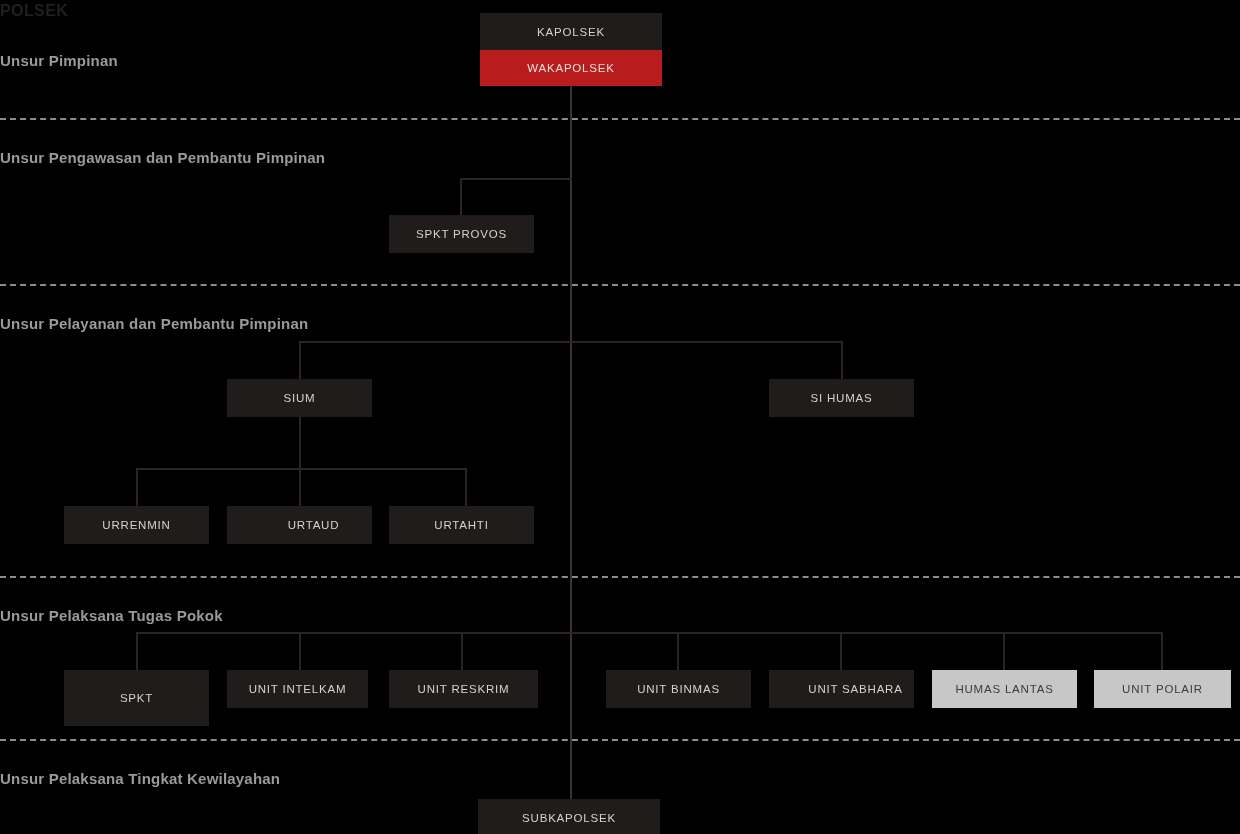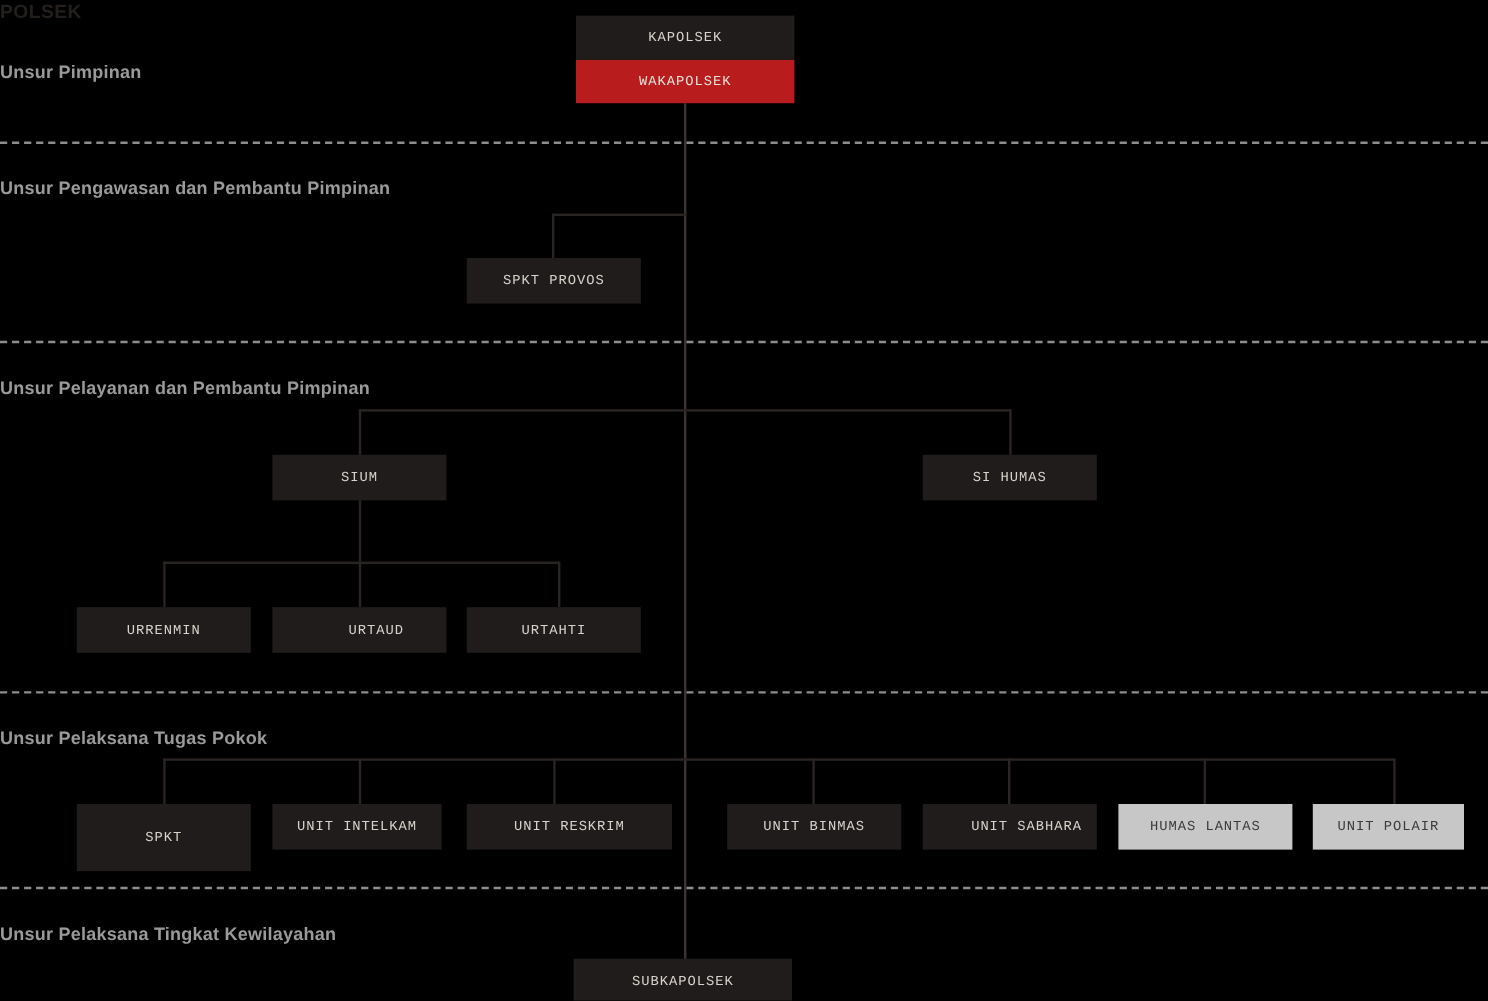--- a/index.html
+++ b/index.html
@@ -70,21 +70,20 @@
   .node {
     position: absolute;
     display: flex;
     align-items: center;
     justify-content: center;
     box-sizing: border-box;
     font-size: 11.5px;
     letter-spacing: 0.8px;
     text-align: center;
     white-space: nowrap;
-    font-family: Liberation Mono, monospace;
   }
   .node.dark {
     background: #201c1b;
     color: #d8d2cc;
   }
   .node.grey {
     background: #b91c1c;
     color: #e4e0db;
   }
   .node.light {
@@ -165,33 +164,33 @@
   <div class="line-v" style="left:840px; top:632px; height:38px;"></div>
   <div class="line-v" style="left:1003px; top:632px; height:38px;"></div>
   <div class="line-v" style="left:1161px; top:632px; height:38px;"></div>
 
   <div class="node dark" style="left:64px; top:670px; width:145px; height:56px;">
     <span>SPKT</span>
   </div>
   <div class="node dark" style="left:227px; top:670px; width:141px; height:38px;">
     <span>UNIT INTELKAM</span>
   </div>
-  <div class="node dark" style="left:389px; top:670px; width:171px; height:38px;">
+  <div class="node dark" style="left:389px; top:670px; width:149px; height:38px;">
     <span>UNIT RESKRIM</span>
   </div>
   <div class="node dark" style="left:606px; top:670px; width:145px; height:38px;justify-content:center;">
     <span>UNIT BINMAS</span>
   </div>
   <div class="node dark" style="left:769px; top:670px; width:145px; height:38px;padding-left:28px;">
     <span>UNIT SABHARA</span>
   </div>
   <div class="node light" style="left:932px; top:670px; width:145px; height:38px;">
     <span>HUMAS LANTAS</span>
   </div>
-  <div class="node light" style="left:1094px; top:670px; width:126px; height:38px;">
+  <div class="node light" style="left:1094px; top:670px; width:137px; height:38px;">
     <span>UNIT POLAIR</span>
   </div>
 
   <div class="node dark" style="left:478px; top:799px; width:182px; height:38px;">
     <span>SUBKAPOLSEK</span>
   </div>
 
 </div>
 
 </body></html>

